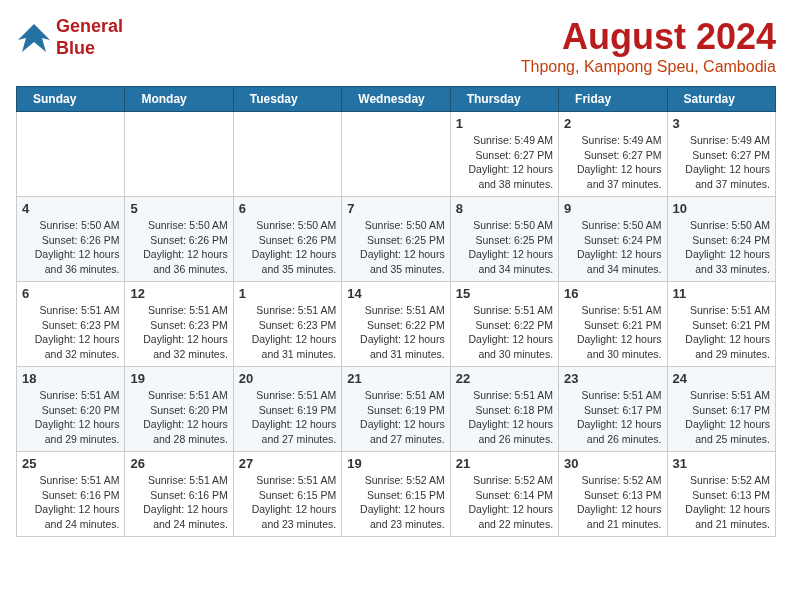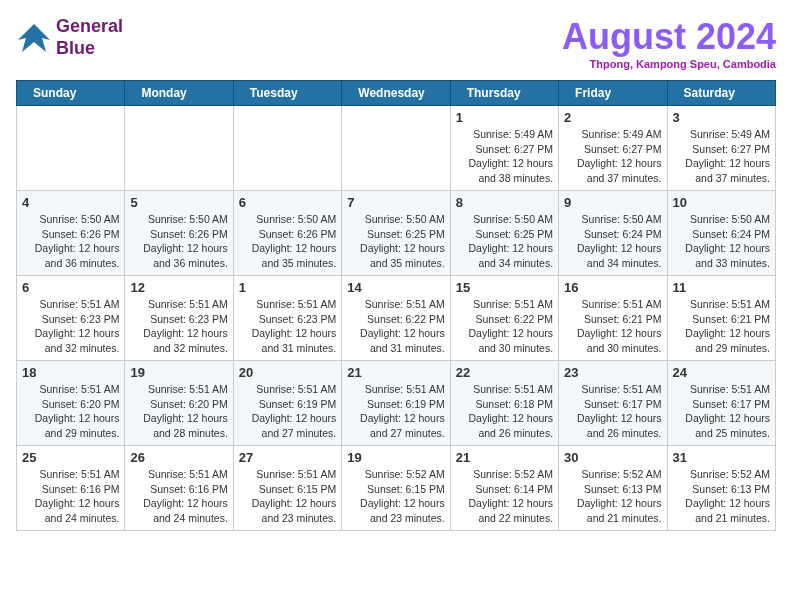--- a/index.html
+++ b/index.html
@@ -21,39 +21,39 @@
       align-items: center;
       gap: 4px;
     }
     .logo-text {
       font-size: 18px;
       font-weight: bold;
       color: #333;
       line-height: 1.2;
     }
     .logo-text span {
-      color: #701a75;
+      color: #b91c1c;
       text-align: center;
     }
     .logo-bird {
       width: 36px;
       height: 36px;
     }
     .title-block {
       text-align: right;
     }
     .month-title {
       font-size: 36px;
       font-weight: bold;
-      color: #8b5cf6;
+      color: #b91c1c;
     }
     .location-title {
-      font-size: 11px;
-      color: #a21caf;
-      font-weight: bold;
+      font-size: 16px;
+      color: #c2410c;
+      font-weight: normal;
     }
     table {
       width: 100%;
       border-collapse: collapse;
       font-size: 11px;
     }
     thead tr th {
       background-color: #2471a3;
       color: #fff;
       padding: 5px 16px;

